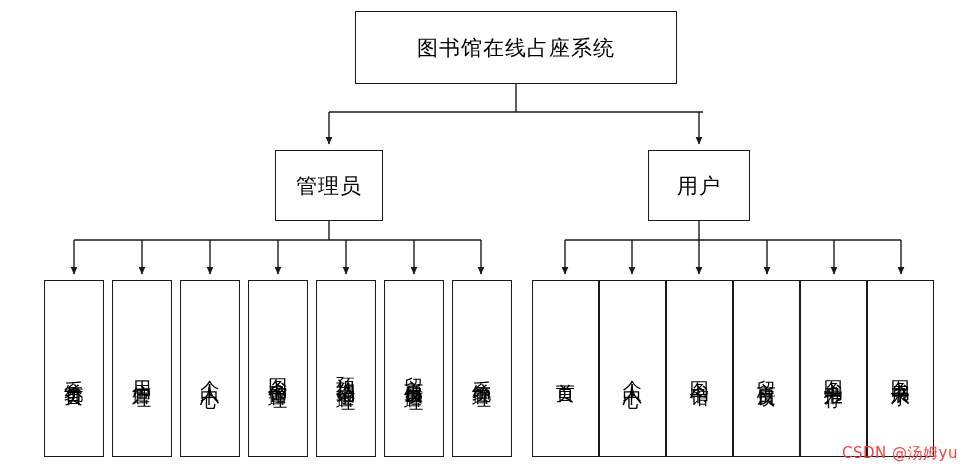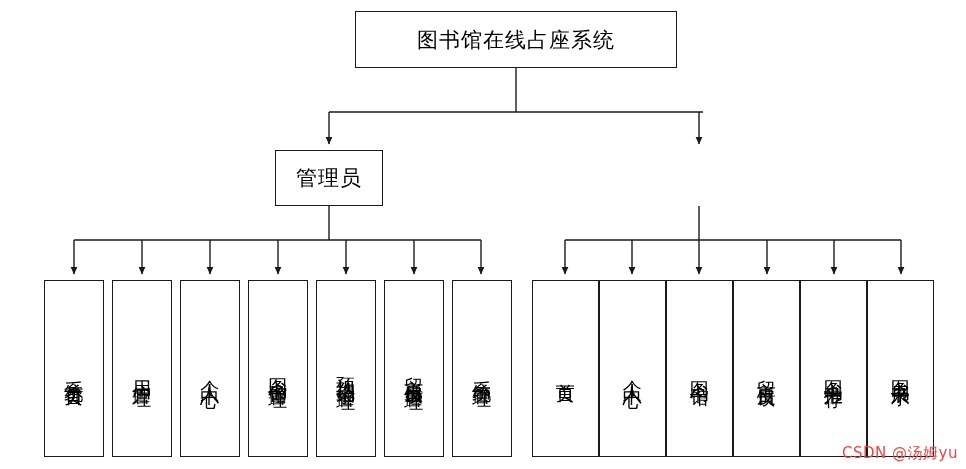--- a/index.html
+++ b/index.html
@@ -33,27 +33,27 @@
     display: flex;
     align-items: center;
     justify-content: center;
     color: #000000;
     line-height: 1.12;
   }
   .node-root {
     left: 355px;
     top: 11px;
     width: 322px;
-    height: 57px;
+    height: 73px;
     font-size: 21px;
     letter-spacing: 1px;
   }
   .node-l2 {
     width: 108px;
-    height: 56px;
+    height: 71px;
     font-size: 21px;
     letter-spacing: 1px;
   }
   .node-admin  { left: 275px; top: 150px; }
   .node-user   { left: 648px; top: 150px; width: 102px; }
 
   .node-leaf {
     top: 280px;
     height: 177px;
     font-size: 19px;
@@ -109,20 +109,21 @@
       <path d="M699,240 L699,274" marker-end="url(#arrow)"></path>
       <path d="M767,240 L767,274" marker-end="url(#arrow)"></path>
       <path d="M834,240 L834,274" marker-end="url(#arrow)"></path>
       <path d="M901,240 L901,274" marker-end="url(#arrow)"></path>
     </g>
   </svg>
 
   <div class="node node-root">图书馆在线占座系统</div>
 
   <div class="node node-l2 node-admin">管理员</div>
+  <div class="node node-l2 node-user">用户</div>
 
   <div class="node node-leaf" style="left:44px;width:60px;">系统首页</div>
   <div class="node node-leaf" style="left:112px;width:60px;">用户管理</div>
   <div class="node node-leaf" style="left:180px;width:60px;">个人中心</div>
   <div class="node node-leaf" style="left:248px;width:60px;">图书馆管理</div>
   <div class="node node-leaf" style="left:316px;width:60px;">预约记录管理</div>
   <div class="node node-leaf" style="left:384px;width:60px;">留言反馈管理</div>
   <div class="node node-leaf" style="left:452px;width:60px;">系统管理</div>
 
   <div class="node node-leaf" style="left:532px;width:67px;">首页</div>

